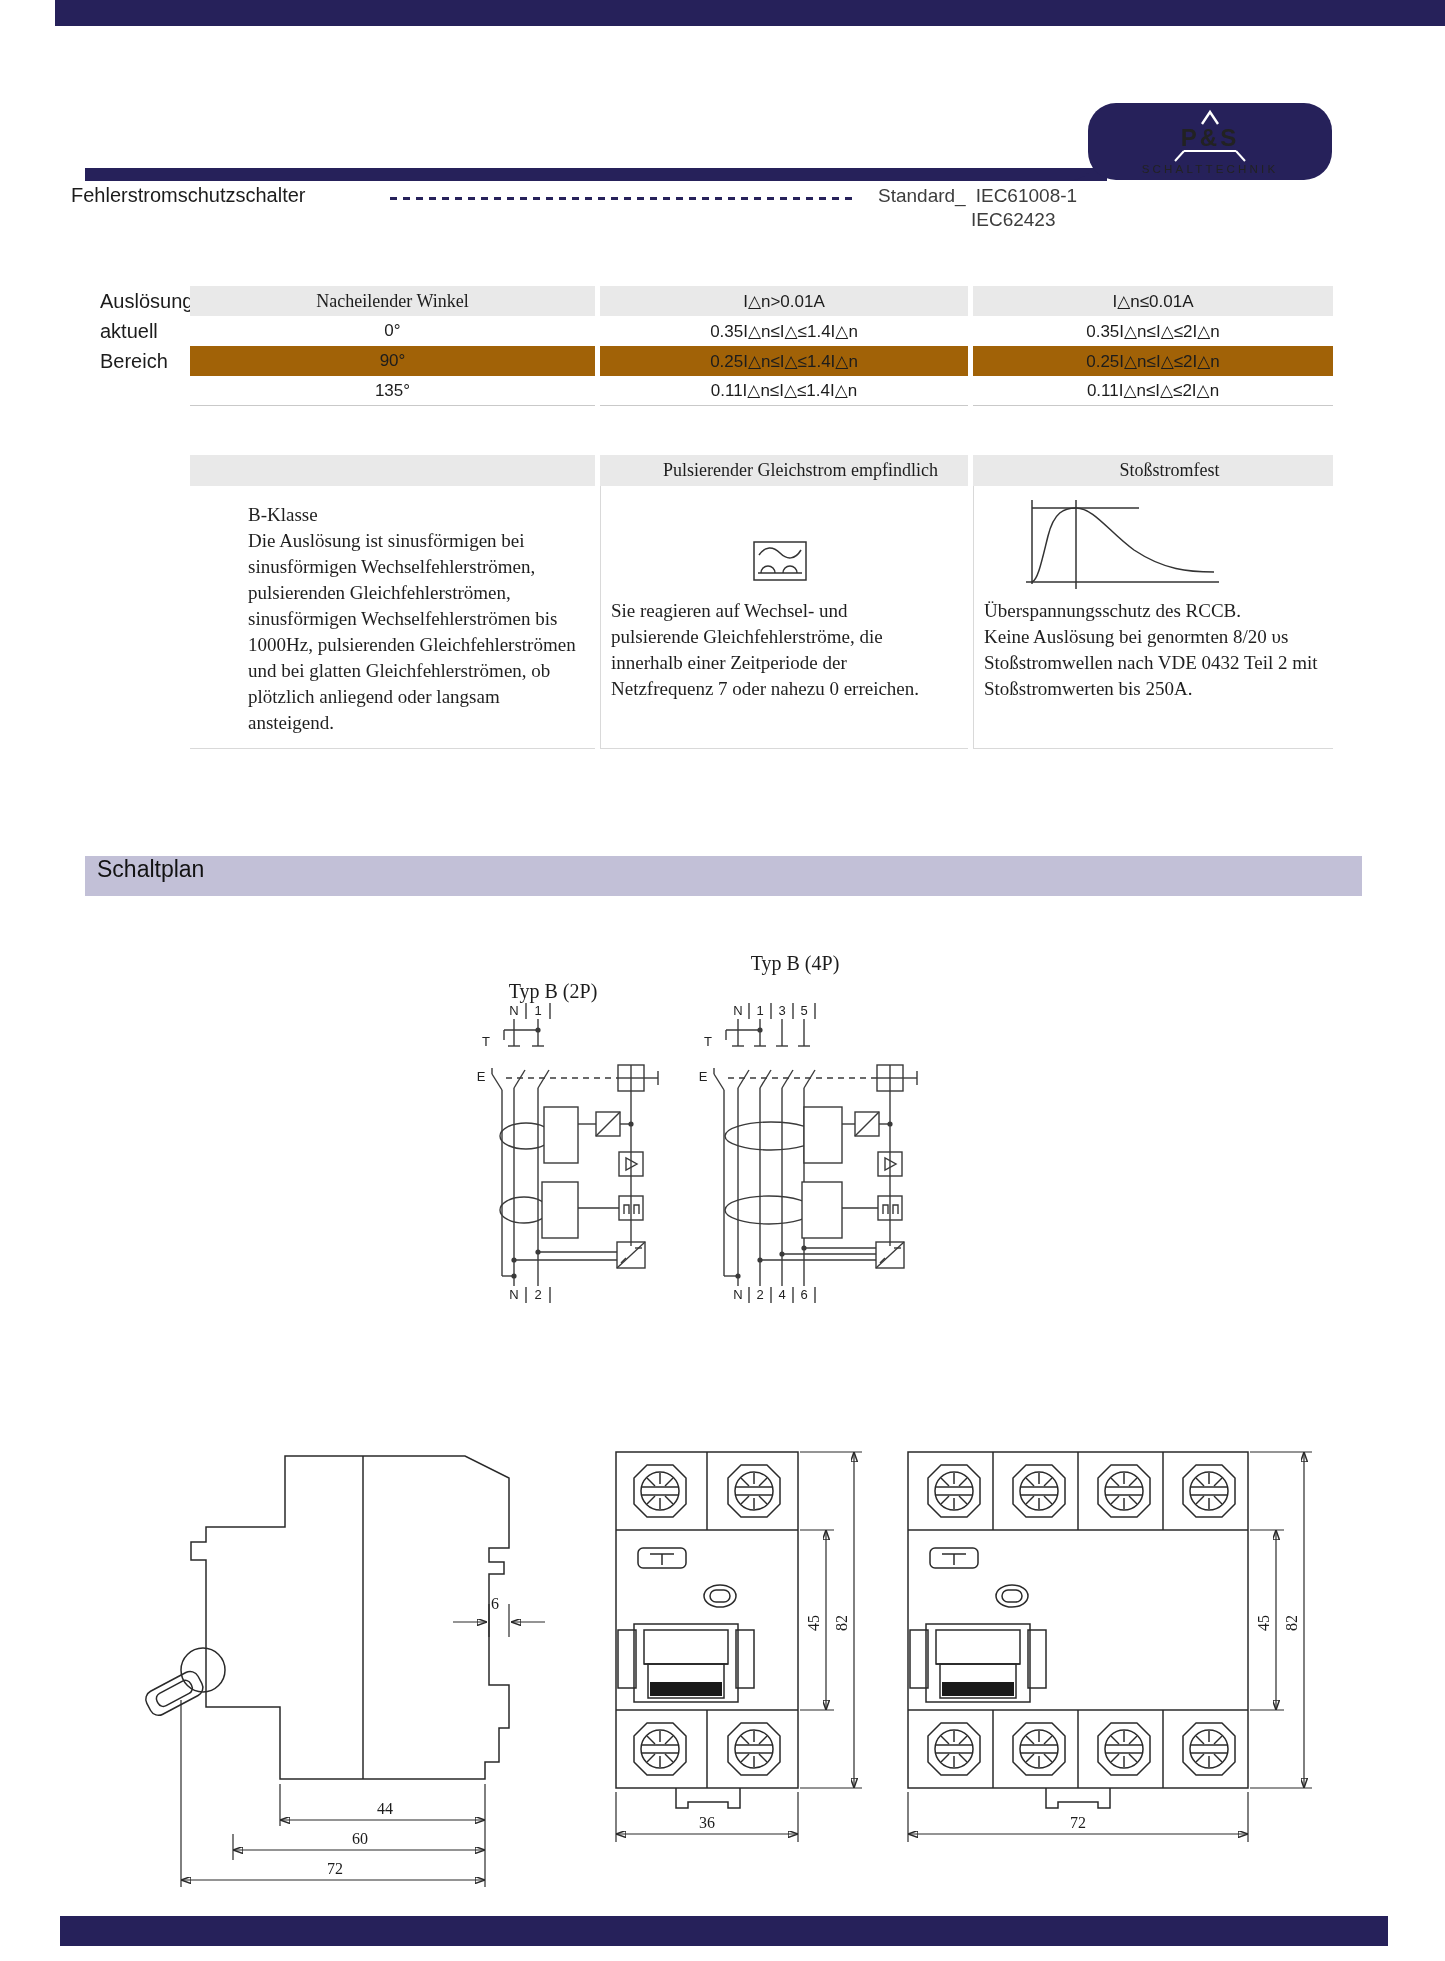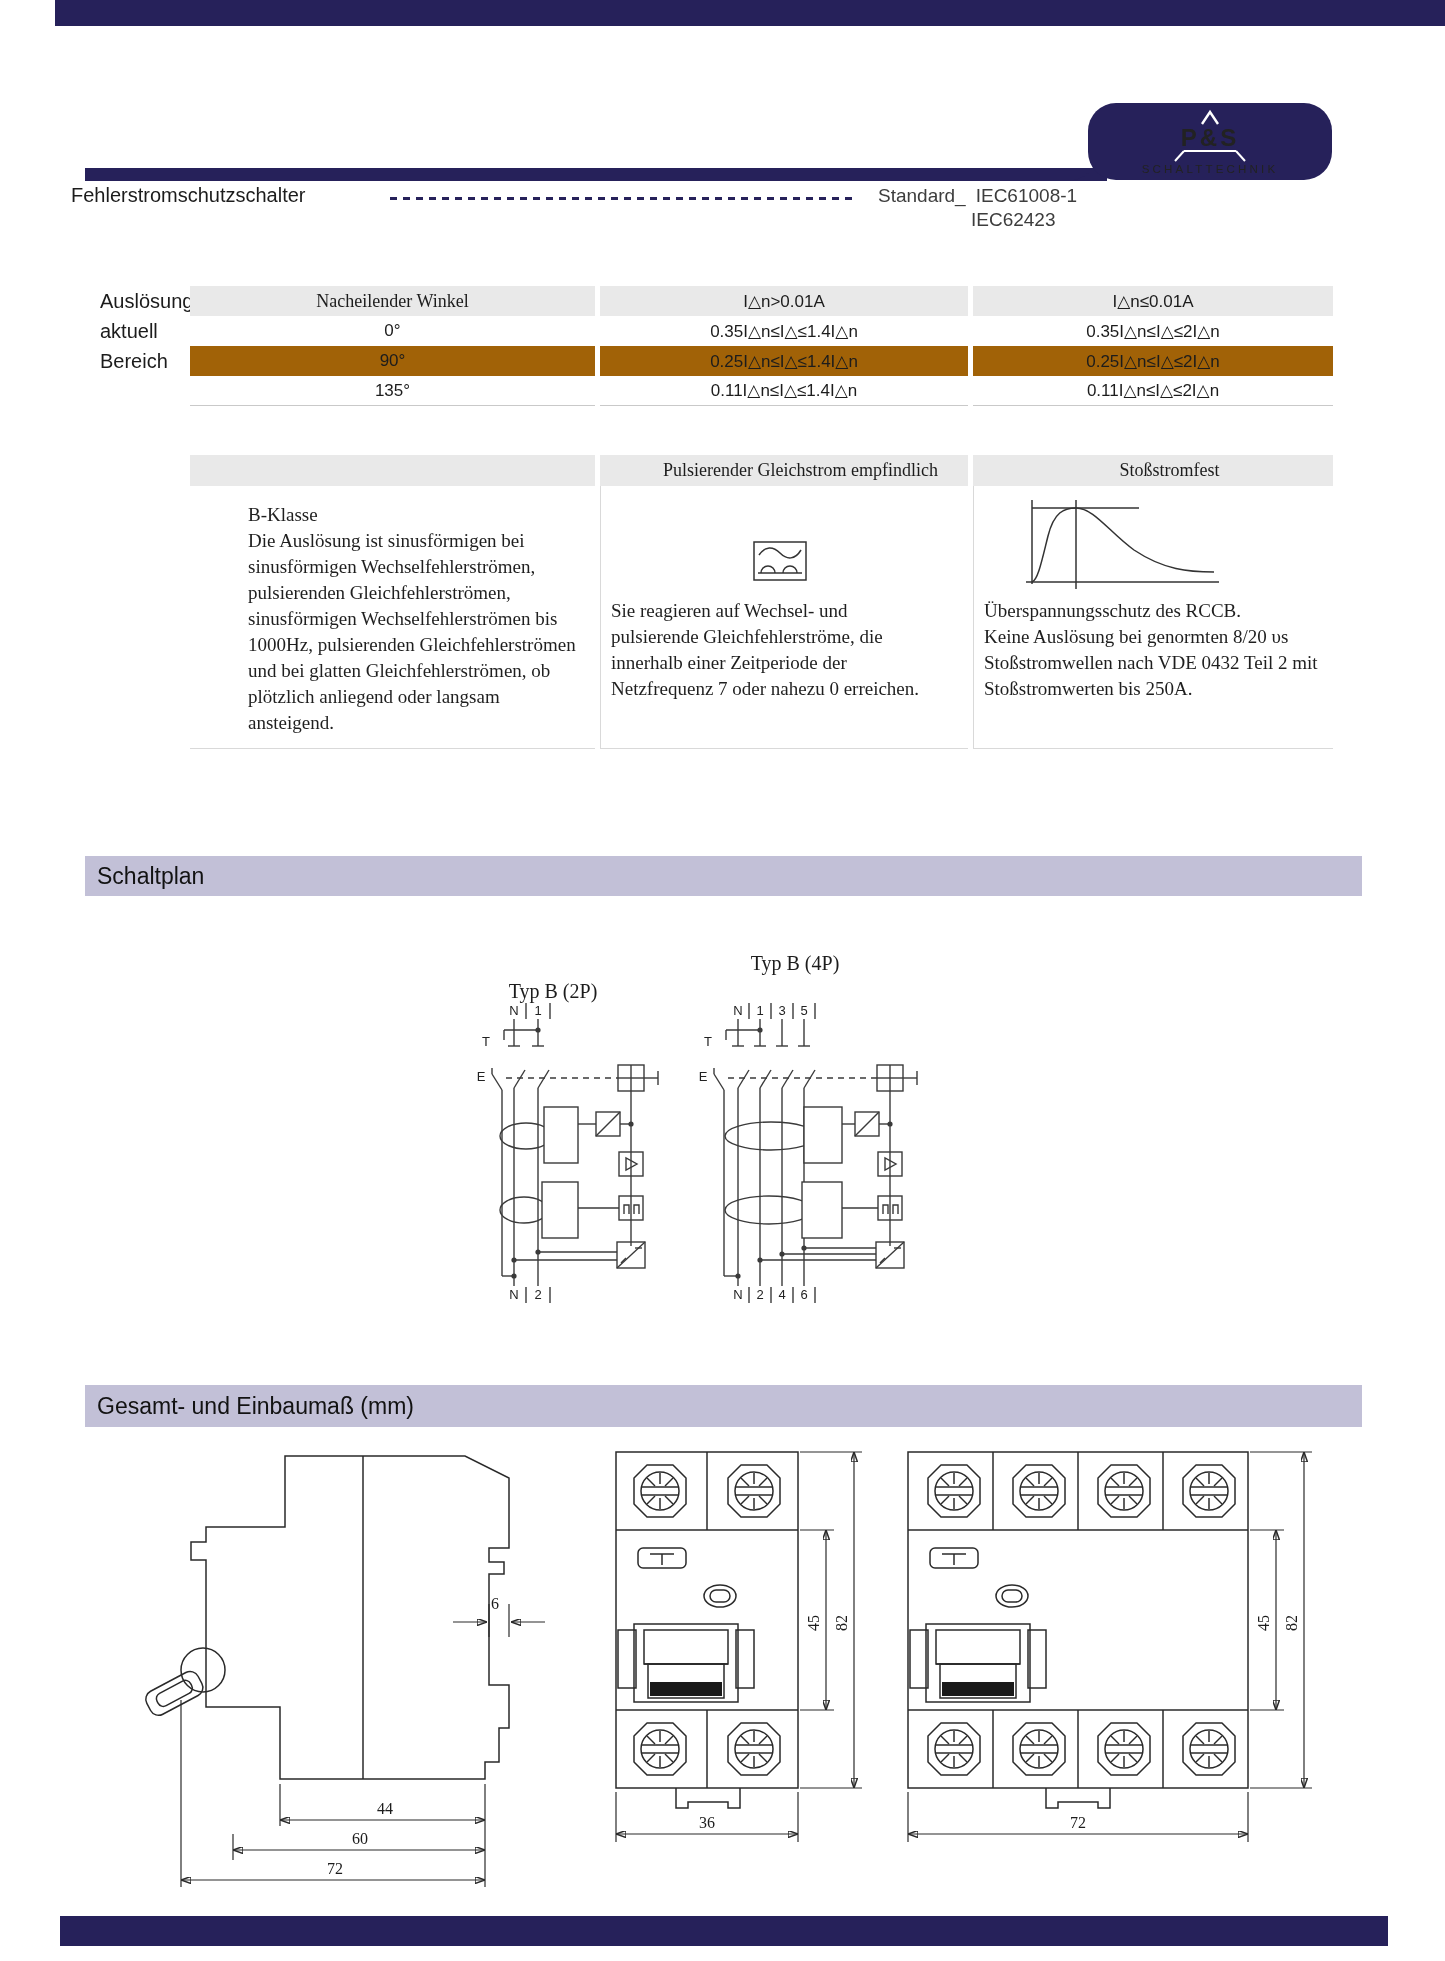--- a/index.html
+++ b/index.html
@@ -29,21 +29,21 @@
   .t1 .bb{border-bottom:1px solid #c9c9c9;}
 
   
   .t2{left:190px;top:455px;display:grid;grid-template-columns:405px 368px 360px;column-gap:5px;}
   .t2 .hd{height:31px;background:#e9e9e9;display:flex;align-items:center;justify-content:center;
           font-family:"Liberation Serif","DejaVu Serif",serif;font-size:18px;padding-left:33px;}
   .t2 .bd{height:262px;position:relative;border-bottom:1px solid #d9d9d9;
           font-family:"Liberation Serif","DejaVu Serif",serif;font-size:19px;line-height:26px;color:#1f1f1f;}
   .t2 .bl{border-left:1px solid #d9d9d9;}
 
-  .secbar{background:#c2c0d7;display:flex;align-items:center;padding-left:12px;
+  .secbar{background:#c2c0d7;display:flex;padding-left:12px;
           font-size:23px;color:#121212;}
 
   .typlabel{font-family:"Liberation Serif","DejaVu Serif",serif;font-size:20px;text-align:center;width:160px;}
 
   svg text{font-family:"Liberation Sans","DejaVu Sans",sans-serif;fill:#222;}
   .cir line,.cir path,.cir rect,.cir ellipse{stroke:#3a3a3a;stroke-width:1.4;fill:none;}
   .cir .wfill{fill:#ffffff;}
   .cir .dot{fill:#3a3a3a;stroke:none;}
   .cir text{font-size:13px;}
   .drw line,.drw path,.drw rect,.drw ellipse,.drw circle{stroke:#2a2a2a;stroke-width:1.5;fill:none;}
@@ -290,23 +290,20 @@
     <text x="46" y="313" text-anchor="middle">N</text>
     <text x="68" y="313" text-anchor="middle">2</text>
     <text x="90" y="313" text-anchor="middle">4</text>
     <text x="112" y="313" text-anchor="middle">6</text>
     <line x1="57" y1="301" x2="57" y2="317"></line>
       <line x1="79" y1="301" x2="79" y2="317"></line>
     <line x1="101" y1="301" x2="101" y2="317"></line>
       <line x1="123" y1="301" x2="123" y2="317"></line>
   </svg>
 
-  <div class="abs secbar" style="left:85px;top:1385px;width:1265px;height:42px;">
-    <span>Gesamt- und Einbaumaß (mm)</span>
-  </div>
 
   <svg class="abs drw" style="left:133px;top:1432px;" width="420" height="470" viewBox="0 0 420 470">
     <defs>
       <marker id="arS" markerWidth="10" markerHeight="7" refX="10" refY="3.5" orient="auto-start-reverse" markerUnits="userSpaceOnUse">
         <path d="M0,0 L10,3.5 L0,7 Z" fill="#222" stroke="none"></path>
       </marker>
     </defs>
     <path d="M152,24 L332,24 L376,46 L376,116 L356,116 L356,130 L371,130 L371,142 L356,142 L356,253 L376,253 L376,296 L366,296 L366,330 L352,330 L352,347 L147,347 L147,275 L73,275 L73,232 L73,128 L58,128 L58,110 L73,110 L73,95 L152,95 Z"></path>
     <line x1="230" y1="24" x2="230" y2="347"></line>
     <circle cx="70" cy="238" r="22"></circle>

